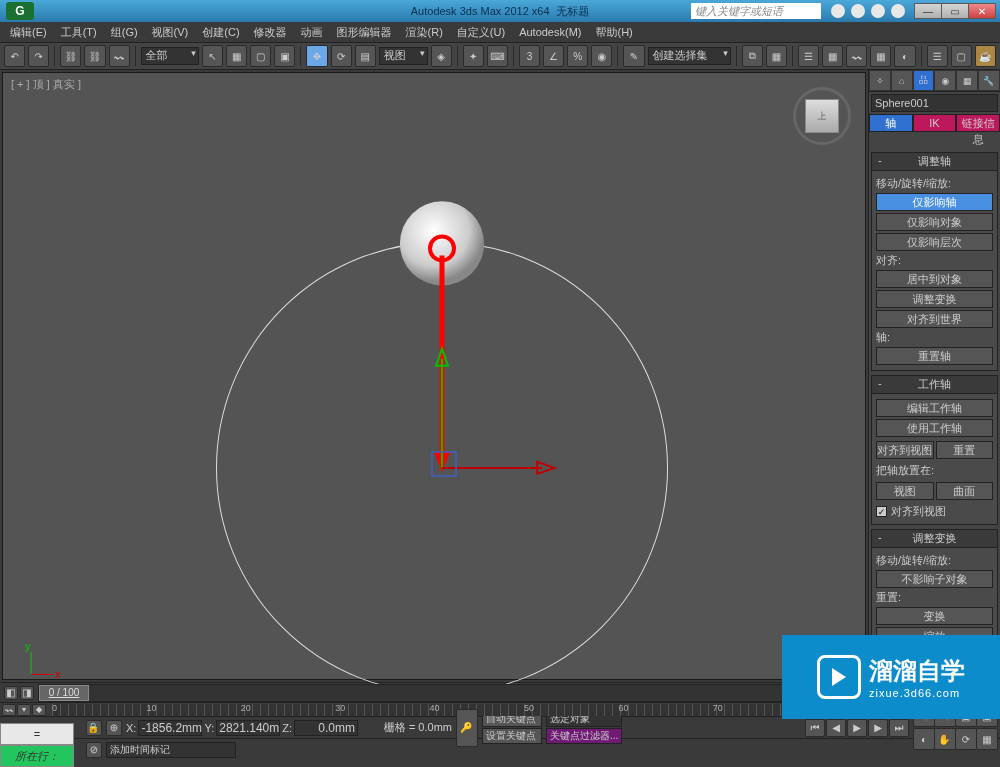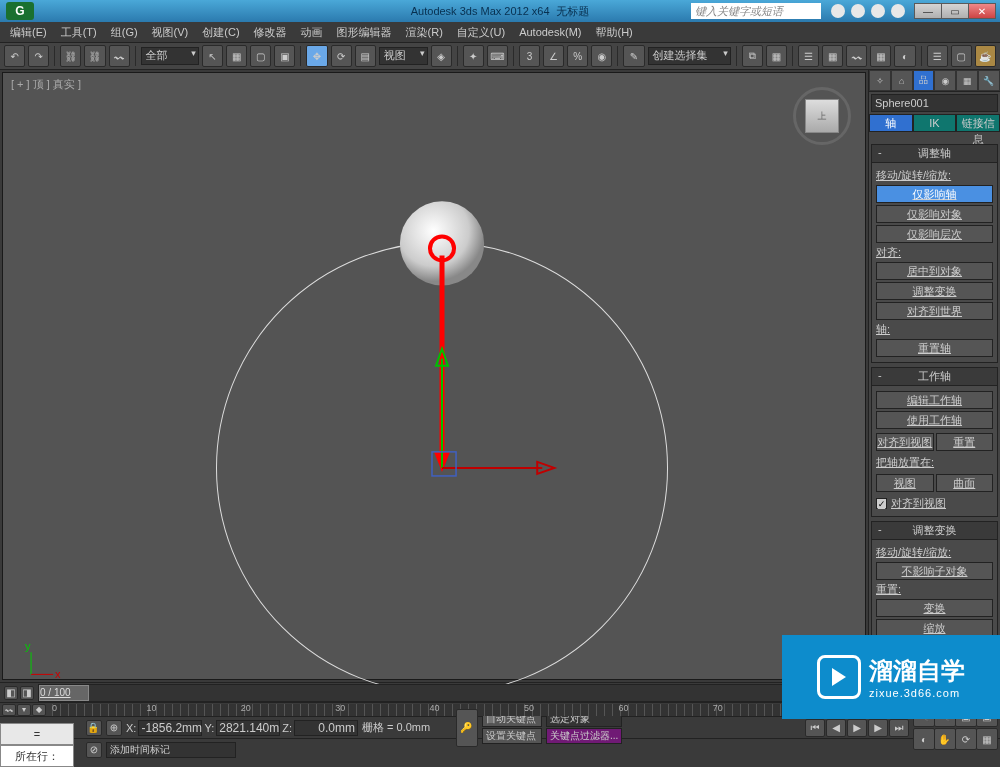--- a/index.html
+++ b/index.html
@@ -39,40 +39,40 @@
 .viewcube .ring { position:absolute; inset:6px; border:3px solid #666; border-radius:50%; }
 .viewcube .cube { position:absolute; inset:18px; background: linear-gradient(#ddd,#aaa); border:1px solid #888; display:flex;align-items:center;justify-content:center;color:#666;font-size:9px; }
 
 
 .cmdpanel { width: 132px; background: #444; border-left:1px solid #222; display:flex; flex-direction:column; overflow:hidden; }
 .cmdpanel .iconrow { display:flex; height:22px; border-bottom:1px solid #222; }
 .cmdpanel .icn { flex:1; background:#555; border:1px solid #333; display:flex;align-items:center;justify-content:center; font-size:9px;color:#ccc; }
 .cmdpanel .icn.active { background:#3070d0; }
 .cmdpanel .namebox { height:18px; background:#333; border:1px solid #222; margin:2px; padding:0 3px; line-height:16px; color:#ccc; font-size:11px; }
 .cmdpanel .tabrow { display:flex; height:18px; }
-.cmdpanel .tab { flex:1; background:#0f766e; border:1px solid #222; text-align:center; line-height:16px; font-size:11px; color:#ccc; }
+.cmdpanel .tab { flex:1; background:#be185d; border:1px solid #222; text-align:center; line-height:16px; font-size:11px; color:#ccc; }
 .cmdpanel .tab.active { background:#3070d0; color:#fff; }
-.cmdpanel .scroll { flex:1; overflow:hidden; padding: 8px 2px; }
+.cmdpanel .scroll { flex:1; overflow:hidden; padding: 16px 2px; }
 .rollout { margin-top:4px; border:1px solid #222; background:#4a4a4a; }
 .rollout .rhead { background:#3a3a3a; color:#ccc; text-align:center; padding:1px 0; font-size:11px; border-bottom:1px solid #222; position:relative; }
 .rollout .rhead:before { content:"-"; position:absolute; left:6px; color:#ccc; }
-.rollout .rbody { padding:3px 4px;text-decoration:underline; }
+.rollout .rbody { padding:3px 4px; }
 .rlabel { color:#ccc; font-size:11px; margin:2px 0; }
 .rbtn { display:block; width:100%; height:18px; background:#555; border:1px solid #222; color:#ccc; text-align:center; line-height:16px; font-size:11px; margin:2px 0; cursor:default; }
 .rbtn.active { background:#4a90e2; color:#fff; }
 .rbtn2row { display:flex; gap:2px; }
 .rbtn2row .rbtn { flex:1; }
 .rcheck { display:flex; align-items:center; gap:4px; font-size:11px; color:#ccc; margin:2px 0; }
 .rcheck .box { width:11px; height:11px; background:#ccc; border:1px solid #222; display:flex;align-items:center;justify-content:center;color:#000;font-size:9px; }
 
 
 .timeline { height: 20px; background:#3a3a3a; display:flex; align-items:center; border-top:1px solid #222; }
 .timeline .tleft { display:flex; gap:2px; margin:0 4px; }
 .timeline .tarea { flex:1; position:relative; height:18px; background:#333; border:1px solid #222; }
-.timeline .slider { position:absolute; left:0; top:0; width:50px; height:100%; background:#666; border:1px solid #888; line-height:14px;font-size:10px;color:#ddd;text-decoration:underline; }
+.timeline .slider { position:absolute; left:0; top:0; width:50px; height:100%; background:#666; border:1px solid #888; text-align:center;line-height:14px;font-size:10px;color:#ddd;text-decoration:underline; }
 
 
 .trackbar { height: 14px; background:#3a3a3a; display:flex; align-items:center; border-top:1px solid #222; }
 .trackbar .ticks { flex:1; height:12px; background:repeating-linear-gradient(90deg,#555 0,#555 1px,#333 1px,#333 8px); position:relative; margin: 0 4px;}
 .trackbar .ticknum { position:absolute; top:-1px; color:#aaa; font-size:9px; }
 .trackmini { display:flex; gap:1px; margin:0 2px; }
 .trackmini .tbtn { width:14px; height:12px; font-size:8px; }
 
 
 .statusrow { height: 22px; background:#3a3a3a; display:flex; align-items:center; border-top:1px solid #222; gap:4px; padding:0 4px; }
@@ -85,21 +85,21 @@
 
 
 .watermark { position:absolute; right:0; bottom:48px; width:218px; height:84px; background:#0d8ccc; display:flex; align-items:center; justify-content:center; gap:8px; color:#fff; }
 .watermark .wicon { width:44px; height:44px; border:3px solid #fff; border-radius:8px; display:flex;align-items:center;justify-content:center; }
 .watermark .wicon:after { content:""; width:0;height:0;border-left:14px solid #fff;border-top:9px solid transparent;border-bottom:9px solid transparent; }
 .watermark .wtext .big { font-size:24px; font-weight:bold; }
 .watermark .wtext .small { font-size:11px; letter-spacing:1px; }
 
 .leftbtns { width:74px; display:flex; flex-direction:column; gap:0; }
 .leftbtns .lb { height:22px; background:#e8e8e8; border:1px solid #888; display:flex;align-items:center;justify-content:center;color:#333;font-size:11px; }
-.leftbtns .lb.lit { background:#ffffff; }
+.leftbtns .lb.lit { background:#22c55e;font-style:italic; }
 </style>
 </head>
 <body>
 
 <div class="titlebar">
   <div class="logo">G</div>
   <div class="doc">
     <span>Autodesk 3ds Max 2012 x64</span>&nbsp;&nbsp;<span>无标题</span>
   </div>
   <div class="searchbox">键入关键字或短语</div>
@@ -331,21 +331,21 @@
   <div class="tbtn" style="width:16px;height:16px">🔒</div>
   <div class="tbtn" style="width:16px;height:16px">⊕</div>
   <div class="xyz">
     <span class="slabel">X:</span>
       <div class="co">-1856.2mm</div>
     <span class="slabel">Y:</span>
       <div class="co">2821.140m</div>
     <span class="slabel">Z:</span>
       <div class="co">0.0mm</div>
   </div>
-  <div class="slabel" style="width:90px;text-align:left">栅格 = 0.0mm</div>
+  <div class="slabel" style="width:90px;text-align:right">栅格 = 0.0mm</div>
   <div class="tbtn" style="width:22px;height:38px;position:relative">🔑</div>
   <div style="display:flex;flex-direction:column;gap:1px">
     <div class="bottombox" style="background:#555">自动关键点</div>
     <div class="bottombox" style="background:#555">设置关键点</div>
   </div>
   <div style="display:flex;flex-direction:column;gap:1px">
     <div class="bottombox">选定对象</div>
     <div class="bottombox" style="background:#701a75">关键点过滤器...</div>
   </div>
   <div class="play-controls">

